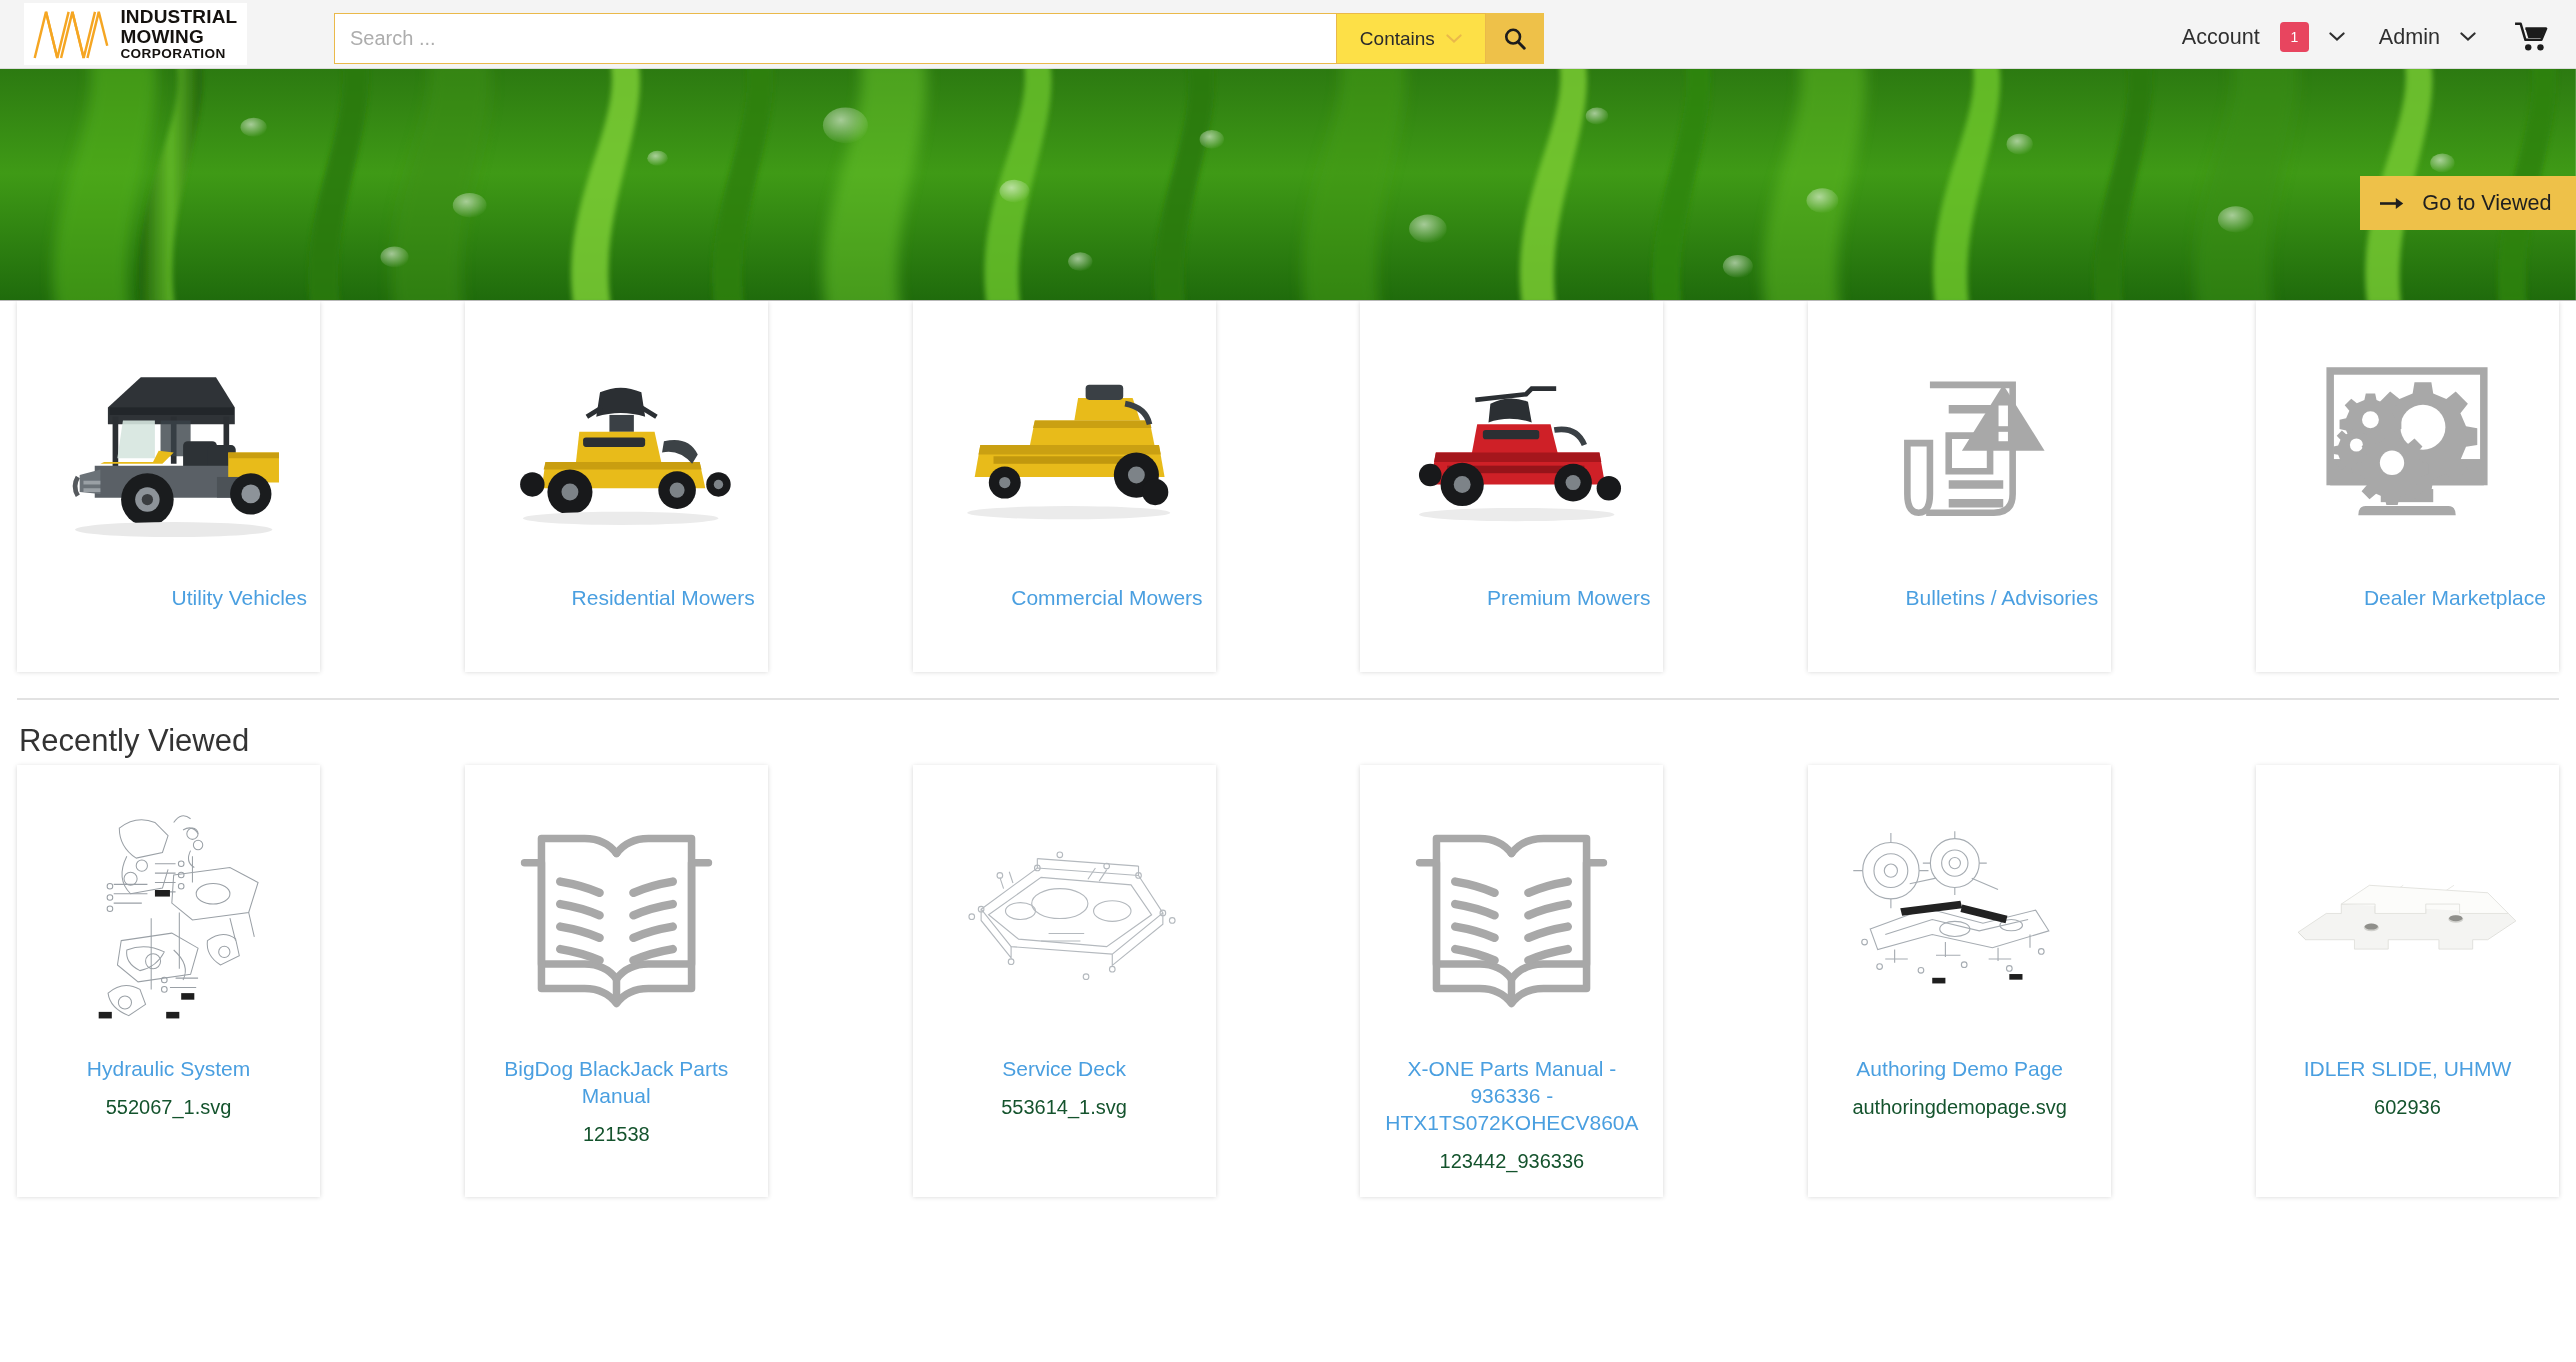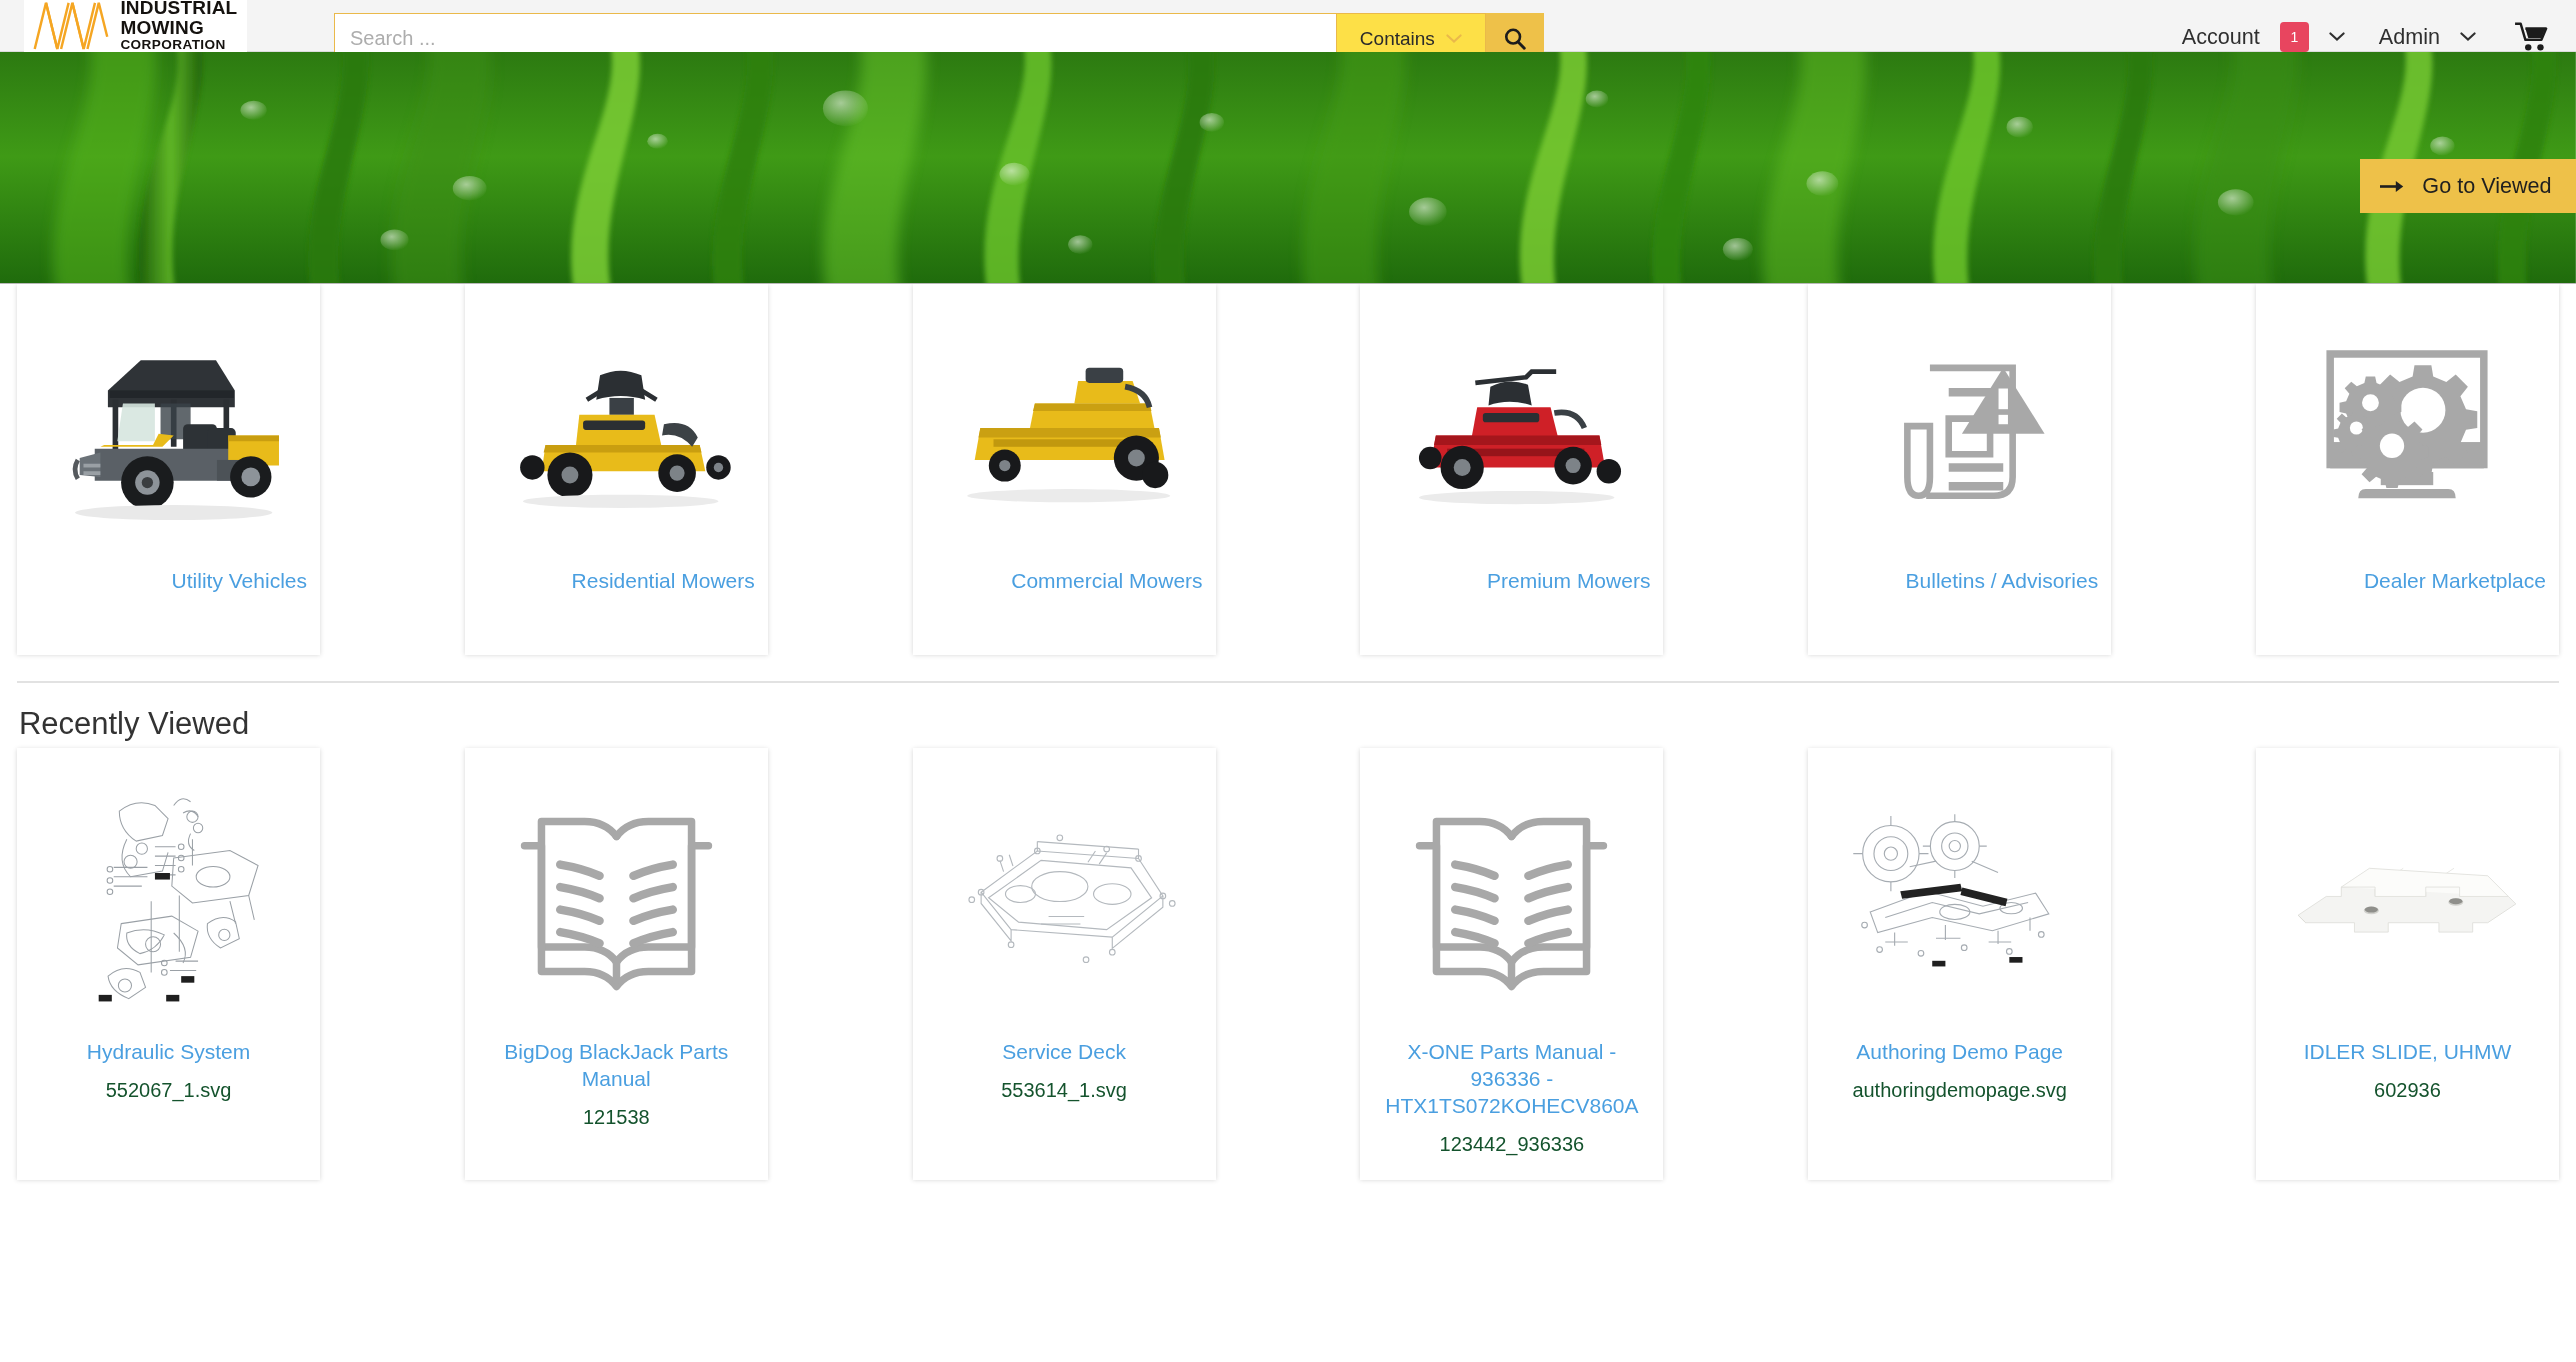--- a/index.html
+++ b/index.html
@@ -6,21 +6,21 @@
   html, body {
     width: 2576px; height: 1362px;
     background: #ffffff;
     font-family: "Liberation Sans", sans-serif;
     overflow: hidden;
   }
 
   
   .header {
     position: relative;
-    height: 52px;
+    height: 69px;
     background: #f4f4f4;
     border-bottom: 0.9px solid #dcdcdc;
     display: flex;
     align-items: center;
   }
   .logo-wrap {
     display: flex; align-items: center;
     background: #ffffff;
     margin-left: 24.4px;
     padding: 3.8px 9.4px 3.8px 5.6px;

